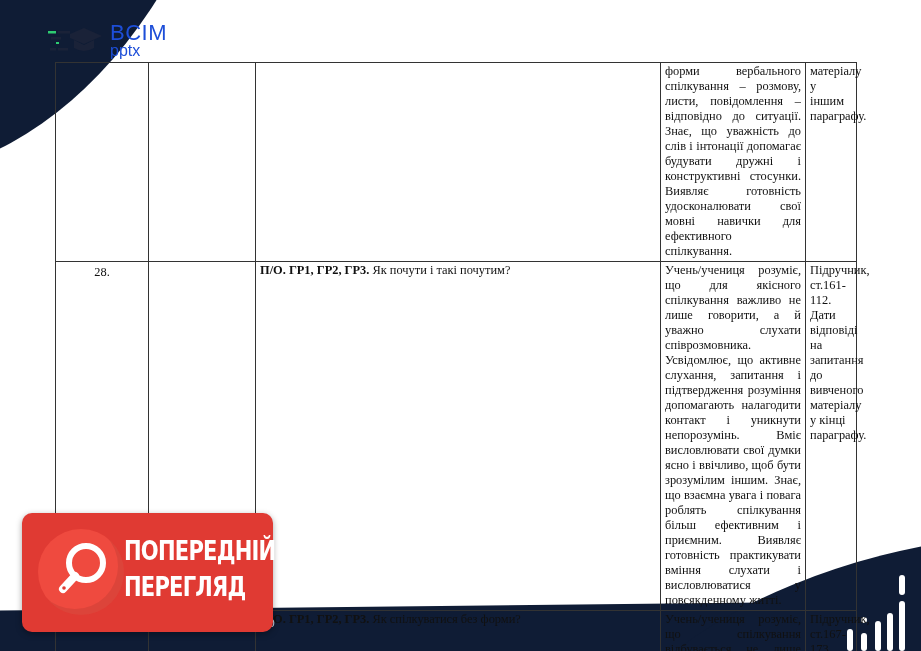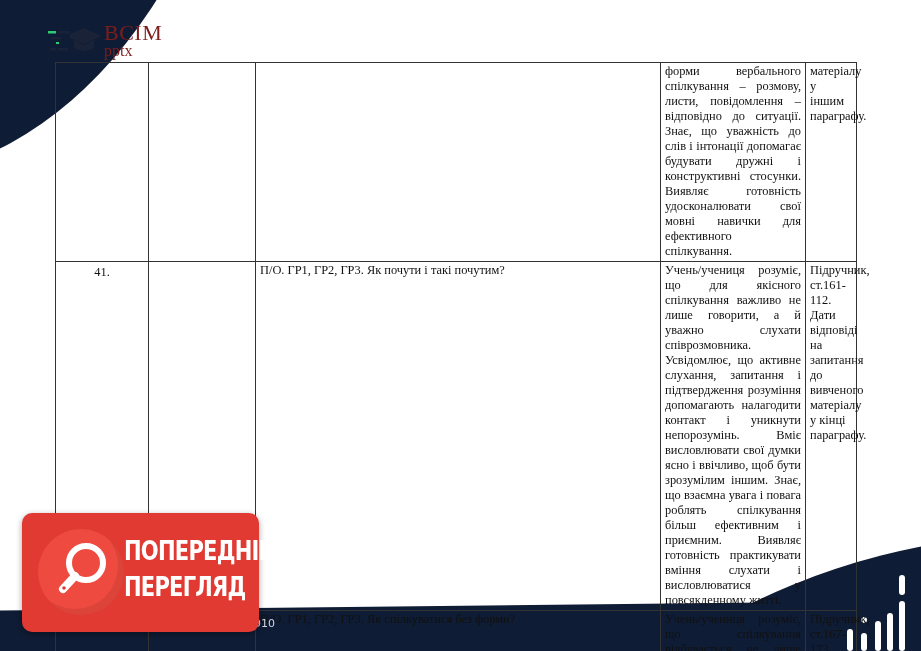--- a/index.html
+++ b/index.html
@@ -27,48 +27,49 @@
     width: 520px; height: 320px;
     background: #0f1c35;
     border-radius: 100% 0 0 0 / 100% 0 0 0;
   }
   .bars { position: absolute; right: 8px; bottom: 0; width: 70px; height: 70px; }
   .bars span { position: absolute; background: #ffffff; border-radius: 4px; width: 6px; bottom: 0; }
   .bars .dot { height: 6px; border-radius: 50%; }
 
   .logo { position: absolute; left: 48px; top: 22px; display: flex; align-items: center; }
   .logo-icon { width: 56px; height: 30px; position: relative; }
-  .logo-text { line-height: 1; font-family: Liberation Serif, serif; color: #7f1d1d; }
+  .logo-text { margin-left: 6px; line-height: 1; font-family: Liberation Sans, sans-serif; color: #1d4ed8; }
   .logo-text .big { font-size: 22px; letter-spacing: 0.5px; }
   .logo-text .small { font-size: 16px; display: block; margin-top: -1px; }
 
   table.plan {
     position: absolute; left: 55px; top: 62px;
     border-collapse: collapse;
     width: 801px;
     font-size: 12.4px; line-height: 15px; color: #111;
     table-layout: fixed;
   }
   table.plan td {
     border: 1px solid #333;
     vertical-align: top;
     padding: 1px 4px 2px 4px;
     margin-left: 48px;
   }
   table.plan td.num { text-align: center; padding-top: 3px; }
   table.plan td.desc { text-align: justify; }
-  table.plan td.topic b { font-weight: normal; }
+  table.plan td.topic b { font-weight: bold; }
   table.plan tr:first-child td { border-top: 1px solid #333; }
 
   .preview-badge {
     position: absolute; left: 22px; top: 513px;
     width: 237px; height: 119px;
     background: #e03a33;
     border-radius: 10px;
     box-shadow: 0 2px 6px rgba(0,0,0,0.35);
+    padding-left: 14px;
   }
   .preview-circle {
     position: absolute; left: 16px; top: 16px; width: 86px; height: 86px;
     border-radius: 50%;
     background: #ef4a3f;
     box-shadow: inset -6px -6px 0 rgba(0,0,0,0.08);
   }
   .preview-text {
     position: absolute; left: 102px; top: 20px;
     color: #ffffff; font-family: "DejaVu Sans", sans-serif; font-weight: bold;
@@ -127,21 +128,21 @@
   <tbody>
       <tr style="height:76px;">
     <td class="num"></td>
     <td></td>
     <td class="topic"><b></b><span></span></td>
     <td class="desc">форми вербального спілкування – розмову, листи, повідомлення – відповідно до ситуації. Знає, що уважність до слів і інтонації допомагає будувати дружні і конструктивні стосунки. Виявляє готовність удосконалювати свої мовні навички для ефективного спілкування.</td>
     <td>матеріалу у іншим параграфу.</td>
     <td></td>
   </tr>
   <tr style="height:120px;">
-    <td class="num">41.</td>
+    <td class="num">28.</td>
     <td></td>
     <td class="topic"><b>П/О. ГР1, ГР2, ГР3.</b><span> Як почути і такі почутим?</span></td>
     <td class="desc">Учень/учениця розуміє, що для якісного спілкування важливо не лише говорити, а й уважно слухати співрозмовника. Усвідомлює, що активне слухання, запитання і підтвердження розуміння допомагають налагодити контакт і уникнути непорозумінь. Вміє висловлювати свої думки ясно і ввічливо, щоб бути зрозумілим іншим. Знає, що взаємна увага і повага роблять спілкування більш ефективним і приємним. Виявляє готовність практикувати вміння слухати і висловлюватися у повсякденному житті.</td>
     <td>Підручник, ст.161-112. Дати відповіді на запитання до вивченого матеріалу у кінці параграфу.</td>
     <td></td>
   </tr>
   <tr style="height:136px;">
     <td class="num">29.</td>
     <td></td>
     <td class="topic"><b>П/О. ГР1, ГР2, ГР3.</b><span> Як спілкуватися без форми?</span></td>

